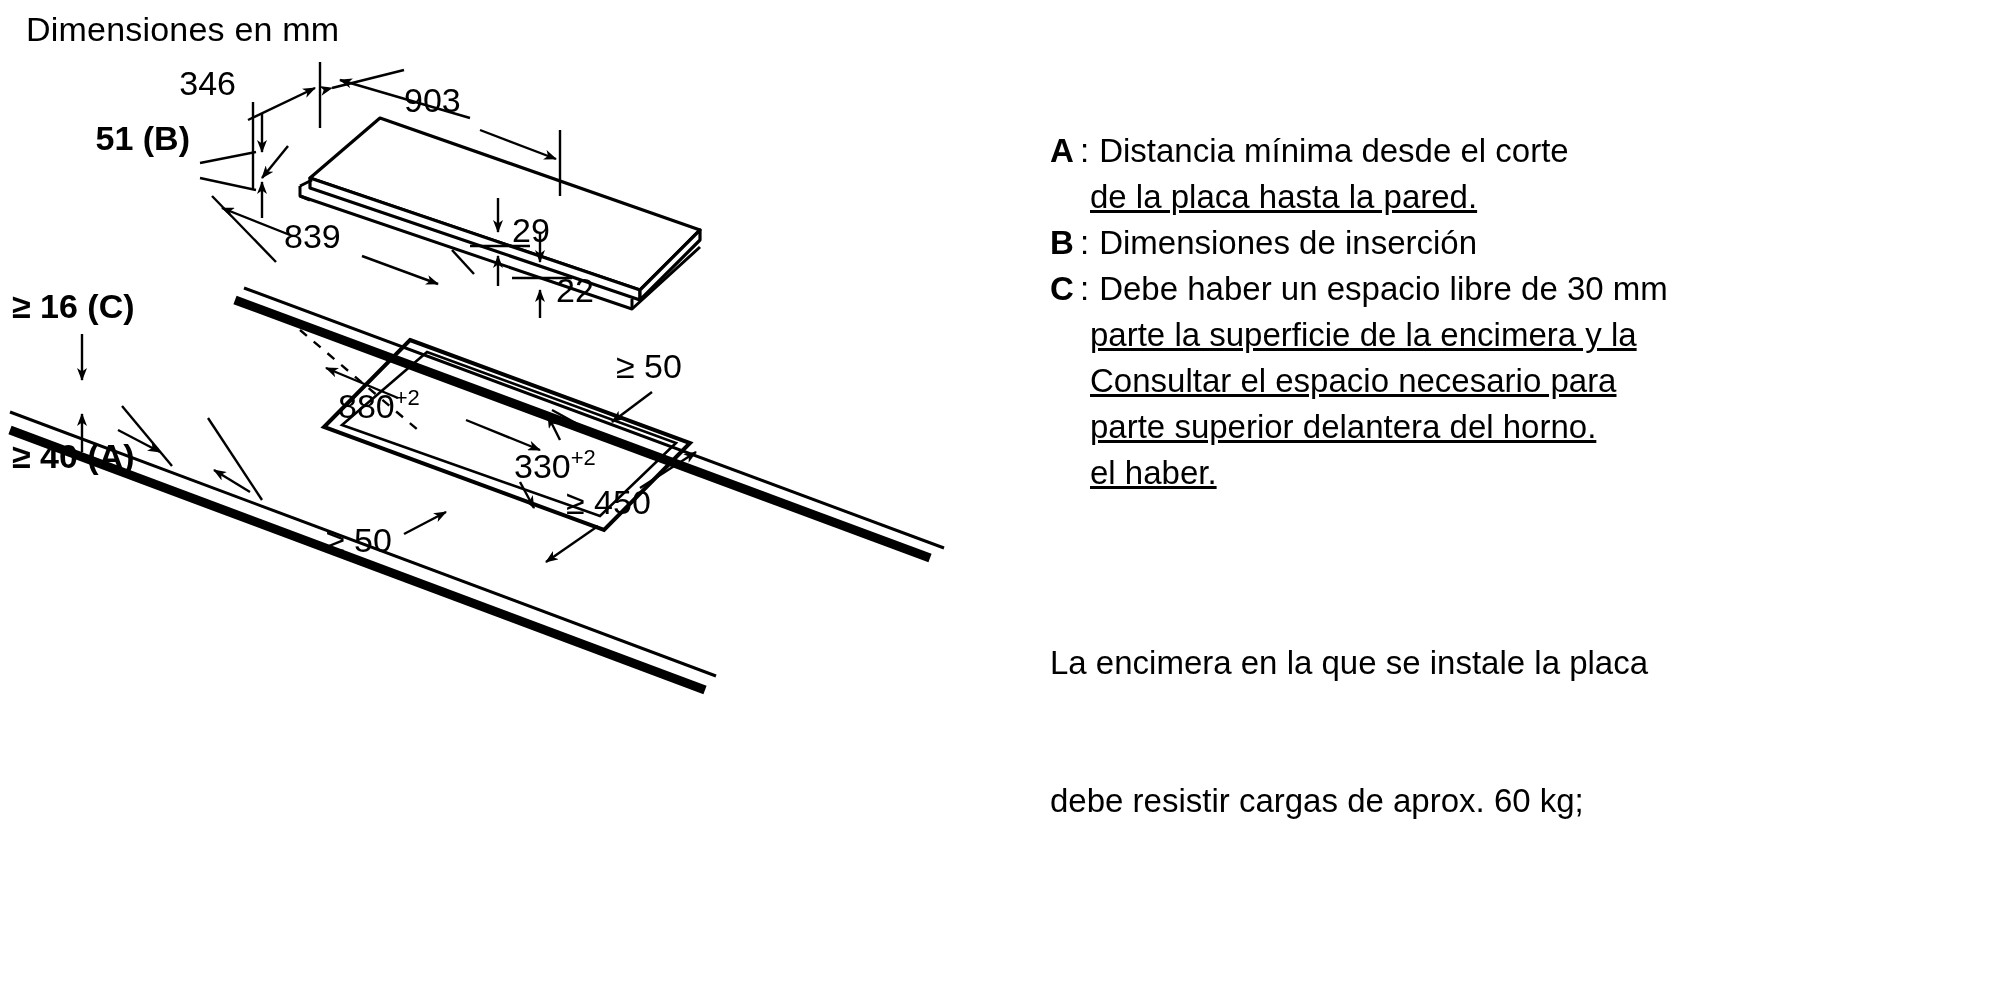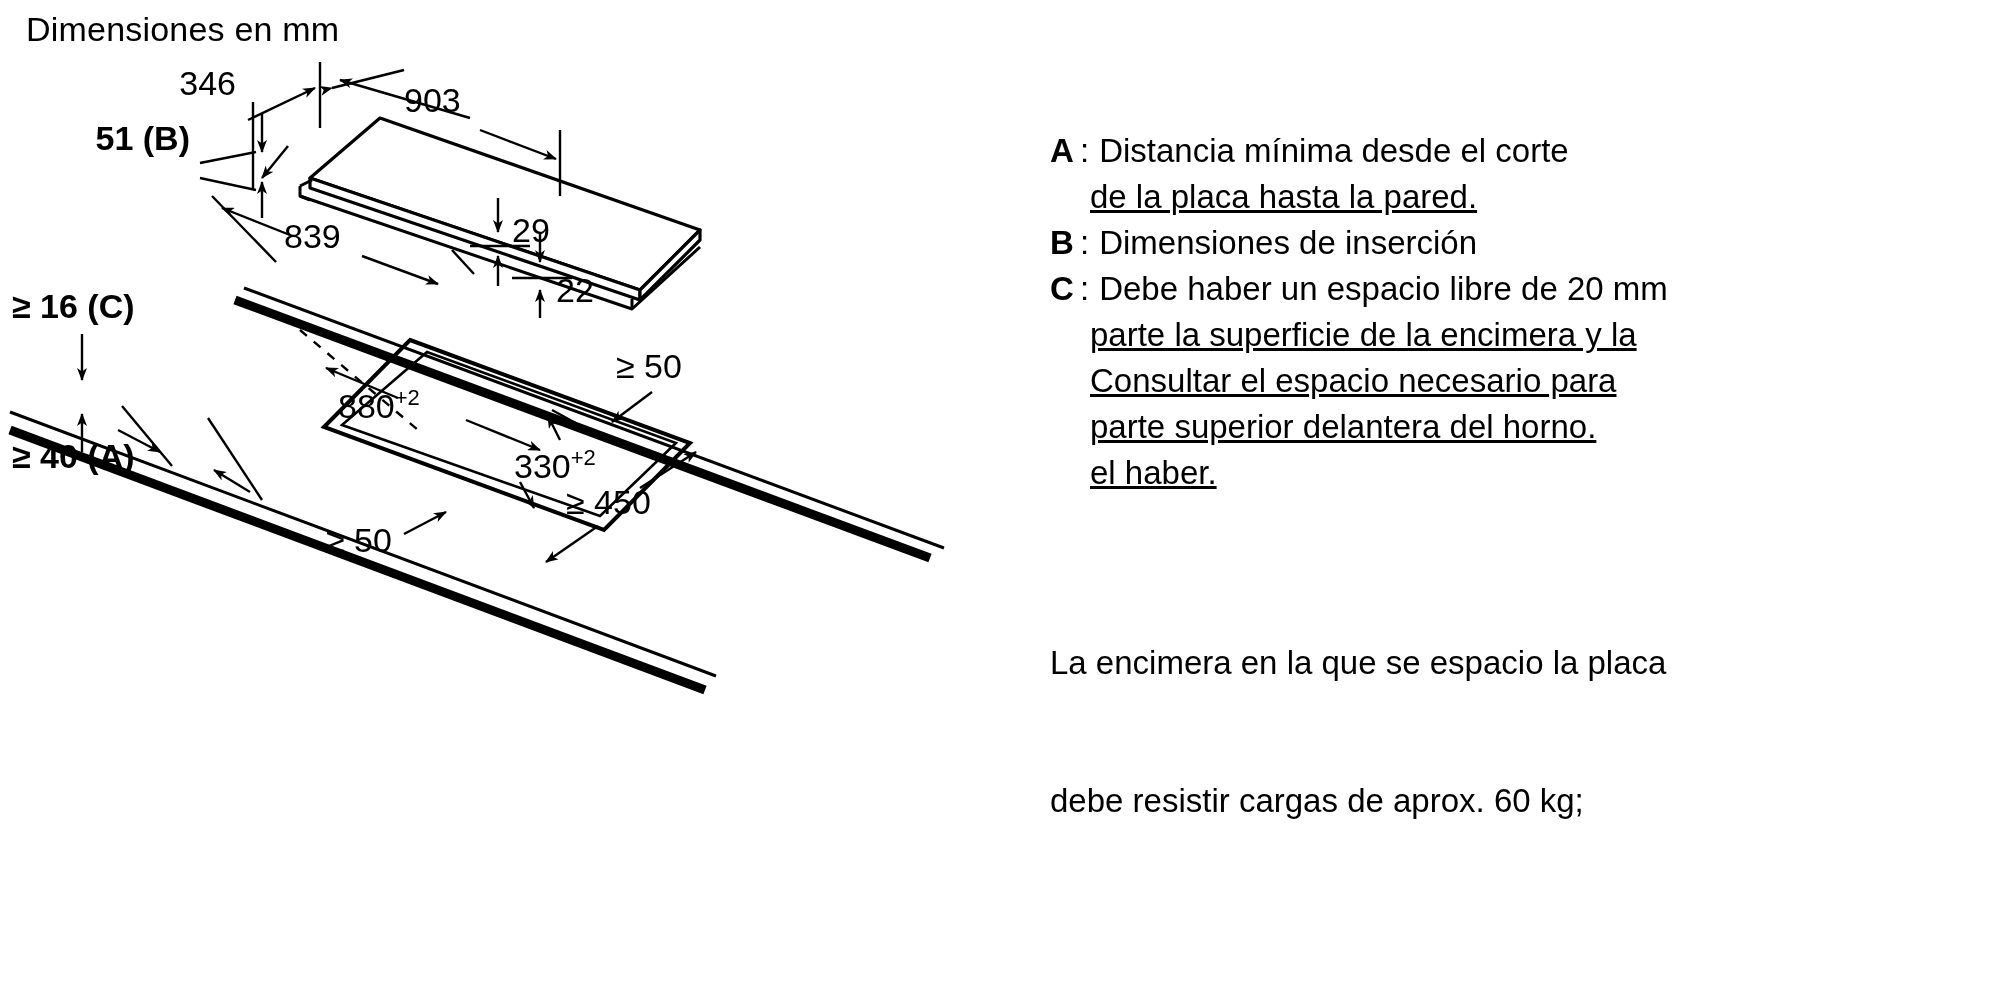--- a/index.html
+++ b/index.html
@@ -233,28 +233,28 @@
       <div class="legend-row">
         <span class="legend-key">B</span>
         <span class="legend-colon">:</span>
         <span class="legend-text">Dimensiones de inserción</span>
       </div>
     </div>
     <div>
       <div class="legend-row">
         <span class="legend-key">C</span>
         <span class="legend-colon">:</span>
-        <span class="legend-text">Debe haber un espacio libre de 20 mm</span>
+        <span class="legend-text">Debe haber un espacio libre de 30 mm</span>
       </div>
       <div class="legend-cont">parte la superficie de la encimera y la</div>
       <div class="legend-cont">Consultar el espacio necesario para</div>
       <div class="legend-cont">parte superior delantera del horno.</div>
       <div class="legend-cont">el haber.</div>
     </div>
   </div>
 
   <div class="note">
-    <div>La encimera en la que se espacio la placa</div>
+    <div>La encimera en la que se instale la placa</div>
     <div>debe resistir cargas de aprox. 60 kg;</div>
     
   </div>
 
 </div>
 
 </body></html>

